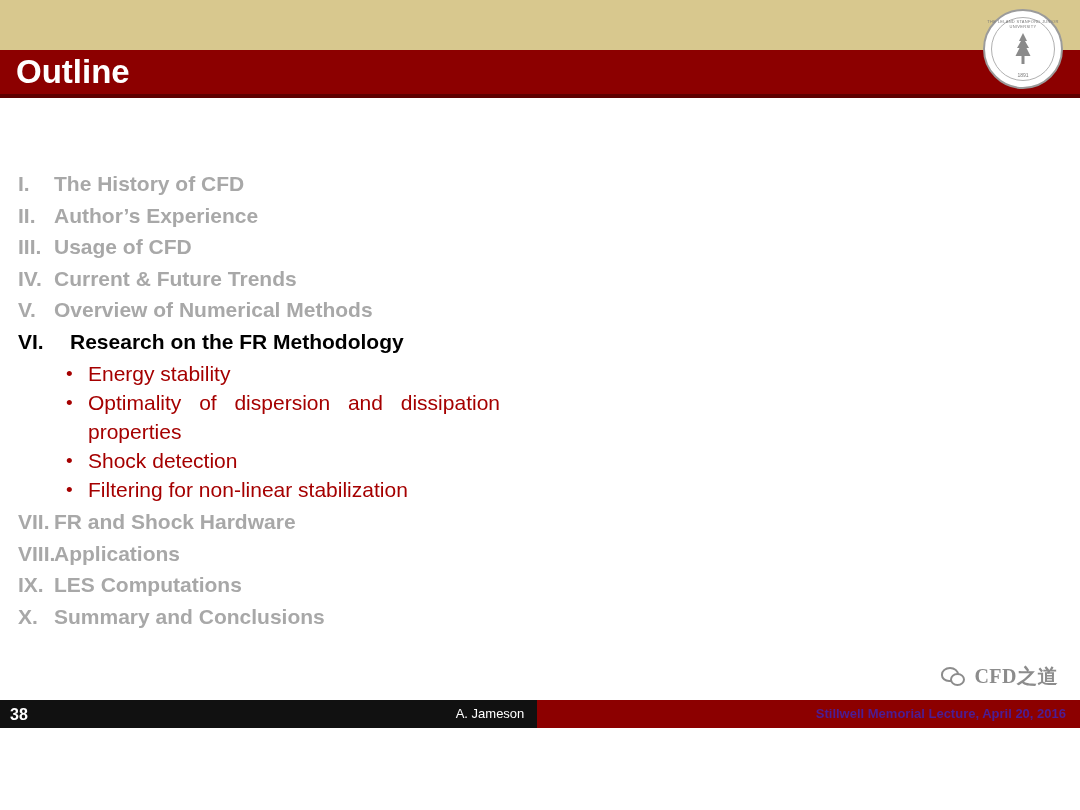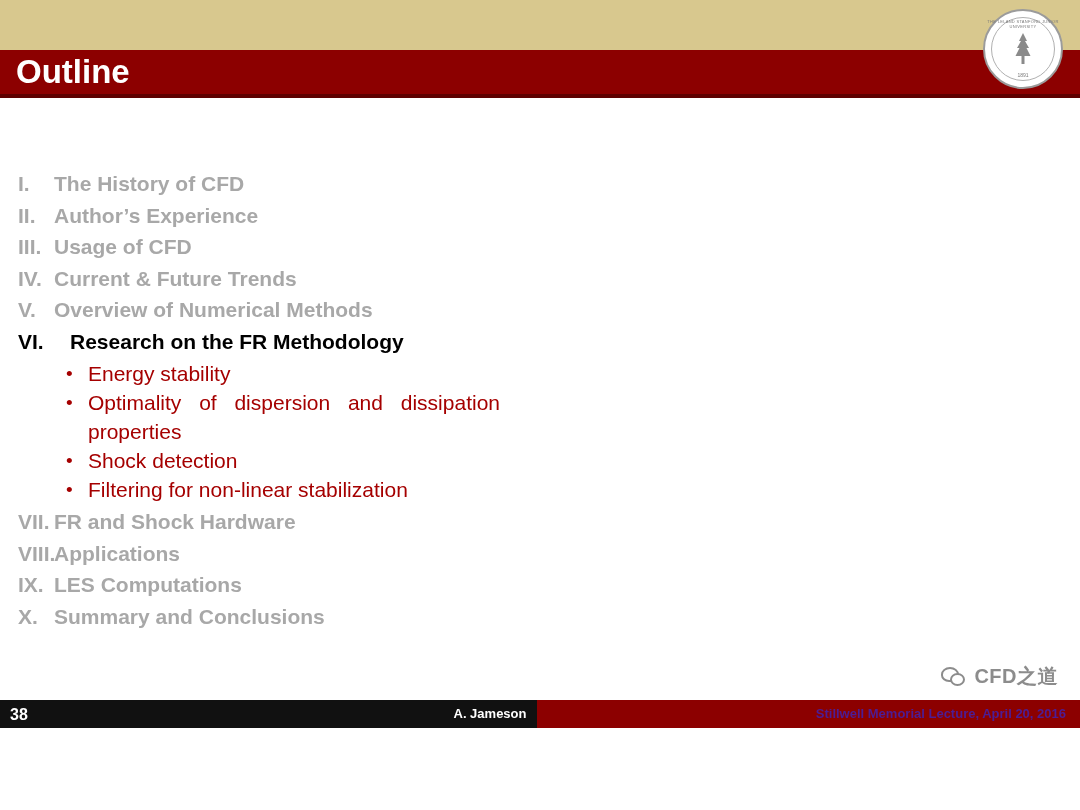--- a/index.html
+++ b/index.html
@@ -185,20 +185,21 @@
     position: absolute;
     left: 9px; top: 7px;
     width: 15px; height: 13px;
     border: 2px solid #8c8c8c;
     border-radius: 50%;
     background: #ffffff;
     box-sizing: border-box;
   }
   .wm-text {
     letter-spacing: 0.5px;
+    font-family: Liberation Serif, serif;
   }
 
   
   .bottom-bar {
     position: absolute;
     left: 0;
     bottom: 0;
     width: 1080px;
     height: 28px;
   }
@@ -224,21 +225,21 @@
     font-weight: bold;
     color: #ffffff;
   }
   .author {
     position: absolute;
     left: 0;
     right: 0;
     top: 6px;
     text-align: center;
     font-size: 13px;
-    font-weight: bold;
+    font-weight: normal;
     color: #ffffff;
   }
   .author-wrap {
     position: absolute;
     left: 280px;
     width: 420px;
     top: 0;
     height: 28px;
   }
   .venue {

